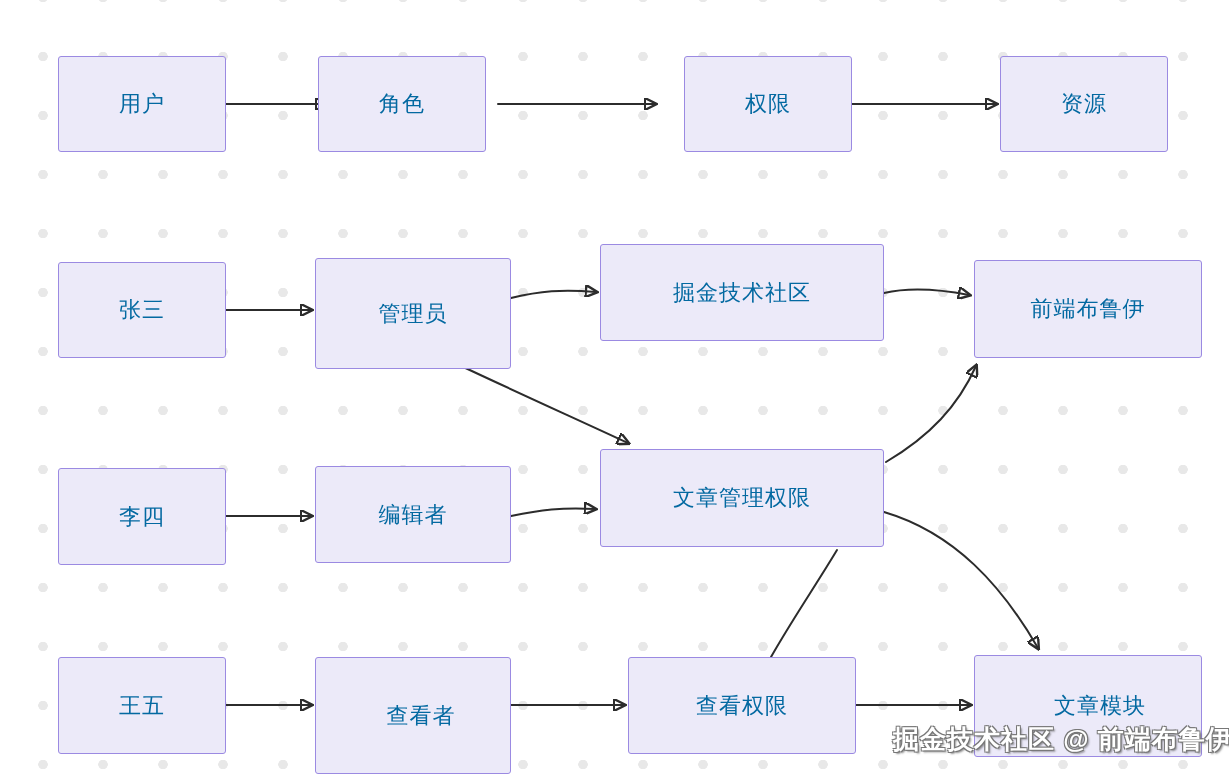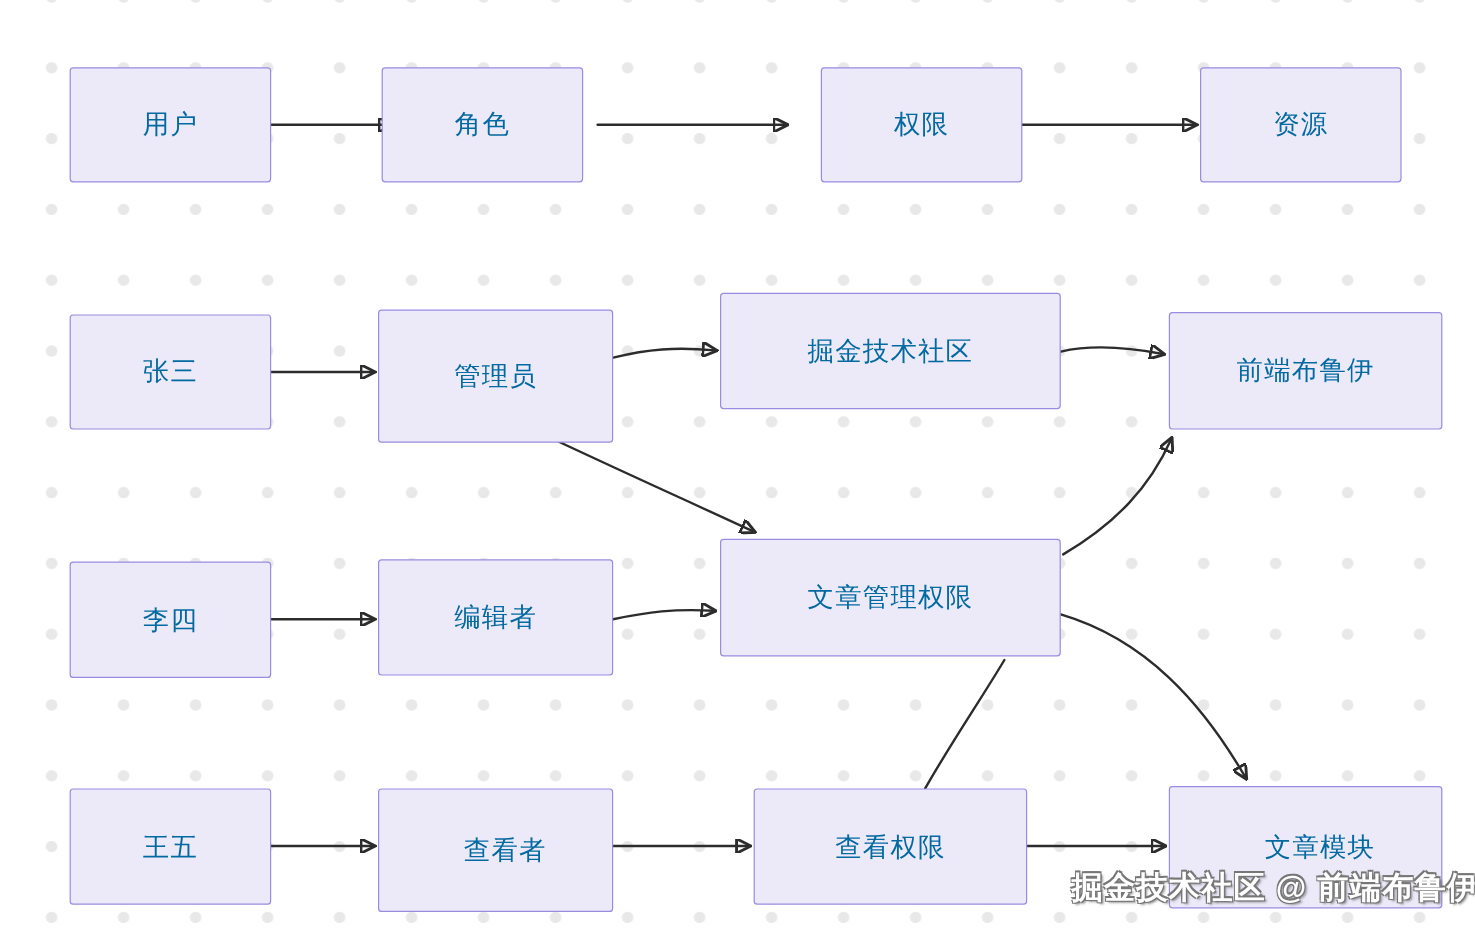--- a/index.html
+++ b/index.html
@@ -122,21 +122,21 @@
     </div>
     <div class="node" style="left: 315px; top: 466px; width: 196px; height: 97px;">
       <span>编辑者</span>
     </div>
     <div class="node" style="left: 600px; top: 449px; width: 284px; height: 98px;">
       <span>文章管理权限</span>
     </div>
     <div class="node" style="left: 58px; top: 657px; width: 168px; height: 97px;">
       <span>王五</span>
     </div>
-    <div class="node" style="left: 315px; top: 657px; width: 196px; height: 103px; padding-left: 16px;">
+    <div class="node" style="left: 315px; top: 657px; width: 196px; height: 117px; padding-left: 16px;">
       <span>查看者</span>
     </div>
     <div class="node" style="left: 628px; top: 657px; width: 228px; height: 97px;">
       <span>查看权限</span>
     </div>
     <div class="node" style="left: 974px; top: 655px; width: 228px; height: 102px; padding-left: 24px;">
       <span>文章模块</span>
     </div>
   </div>
 

